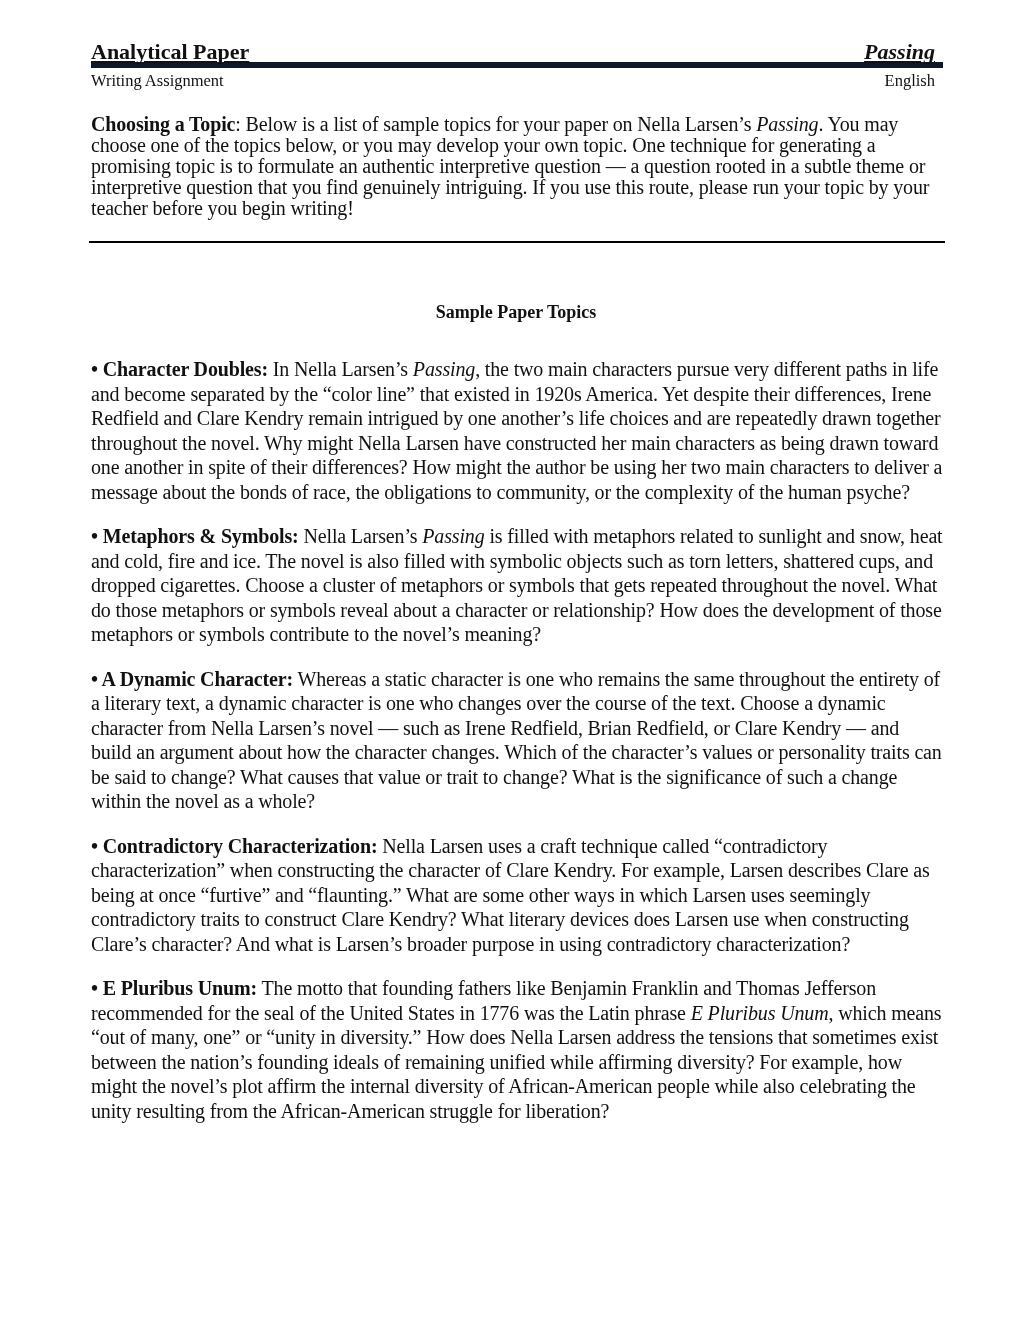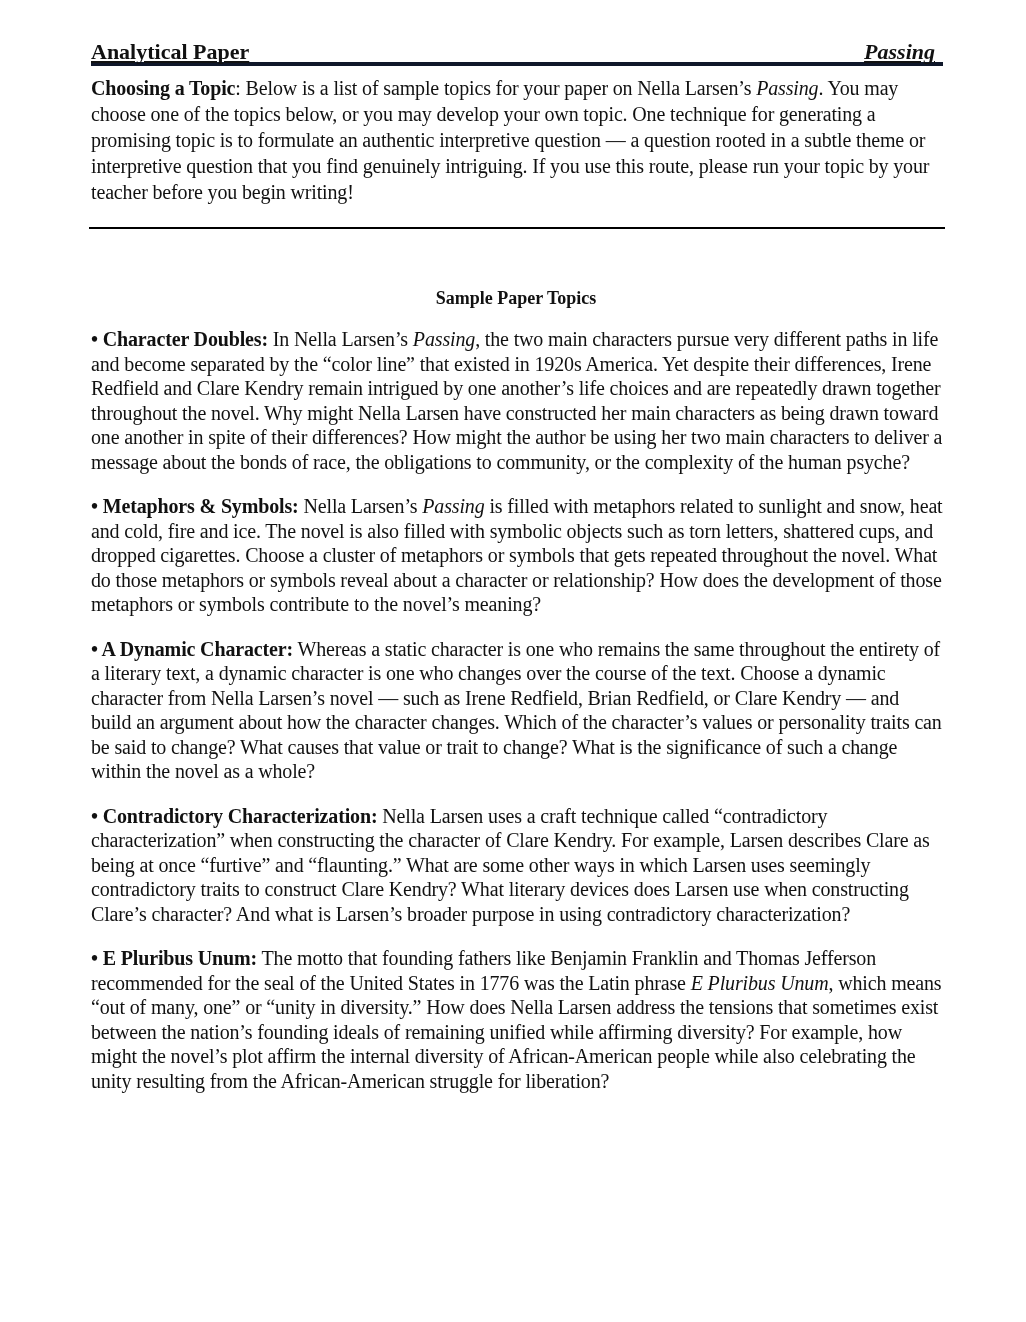--- a/index.html
+++ b/index.html
@@ -3,62 +3,66 @@
 <meta charset="utf-8">
 <style>
   html, body { margin: 0; padding: 0; background: #ffffff; }
   body {
     width: 1026px; height: 1322px; position: relative; overflow: hidden;
     font-family: "Liberation Serif", "DejaVu Serif", serif; color: #111111;
   }
   .page { position: absolute; left: 91px; top: 38px; width: 852px; }
   .header-row {
     position: relative; height: 24px;
-    border-bottom: 4px solid #0f172a;
+    border-bottom: 6px solid #0f172a;
   }
   .header-left {
     position: absolute; left: 0; bottom: -2px;
     font-weight: bold; font-size: 22px; line-height: 24px;
     text-decoration: underline; text-underline-offset: 2px;
   }
   .header-right {
     position: absolute; right: 8px; bottom: -2px;
     font-weight: bold; font-style: italic; font-size: 22px; line-height: 24px;
     text-decoration: underline; text-underline-offset: 2px;
   }
   .sub-row { position: relative; height: 22px; font-size: 16.5px; line-height: 22px; }
   .sub-left { position: absolute; left: 0; top: 2px; }
   .sub-right { position: absolute; right: 8px; top: 2px; }
   .intro {
-    margin-top: 9px; font-size: 20px; line-height: 26px;
+    margin-top: 24px; font-size: 20px; line-height: 21px;
     width: 850px; letter-spacing: -0.15px;
   }
   .intro b { font-weight: bold; }
   .rule { margin-top: 22px; margin-left: -2px; width: 856px; border-top: 2.5px solid #000; }
   .section-title {
     margin-top: 56px; text-align: center; font-weight: bold; font-size: 18px; line-height: 26px;
     margin-left: -2px;
   }
   .topic {
     margin-top: 22px; font-size: 20px; line-height: 24.5px; letter-spacing: -0.15px;
     width: 852px;
   }
   .topic:first-of-type { margin-top: 0; }
-  .topics { margin-top: 16px; font-family: Liberation Serif, serif; }
+  .topics { margin-top: 32px; font-family: Liberation Serif, serif; }
   .topics .topic + .topic { margin-top: 14px; }
   .topic .label { font-weight: bold; }
   i { font-style: italic; }
 </style>
 </head>
 <body>
 
 <div class="page">
   <div class="header-row">
     <span class="header-left">Analytical Paper</span>
     <span class="header-right">Passing</span>
+  </div>
+  <div class="sub-row">
+    <span class="sub-left">Writing Assignment</span>
+    <span class="sub-right">English</span>
   </div>
 
   <p class="intro"><b>Choosing a Topic</b><span>: Below is a list of sample topics for your paper on Nella Larsen’s </span><i>Passing</i><span>. You may choose one of the topics below, or you may develop your own topic. One technique for generating a promising topic is to formulate an authentic interpretive question — a question rooted in a subtle theme or interpretive question that you find genuinely intriguing. If you use this route, please run your topic by your teacher before you begin writing!</span></p>
 
   <div class="rule"></div>
 
   <div class="section-title">Sample Paper Topics</div>
 
   <div class="topics">
     <p class="topic"><b class="label"><span>•</span> <span>Character Doubles:</span></b><span> In Nella Larsen’s </span><i>Passing</i><span>, the two main characters pursue very different paths in life and become separated by the “color line” that existed in 1920s America. Yet despite their differences, Irene Redfield and Clare Kendry remain intrigued by one another’s life choices and are repeatedly drawn together throughout the novel. Why might Nella Larsen have constructed her main characters as being drawn toward one another in spite of their differences? How might the author be using her two main characters to deliver a message about the bonds of race, the obligations to community, or the complexity of the human psyche?</span></p>

